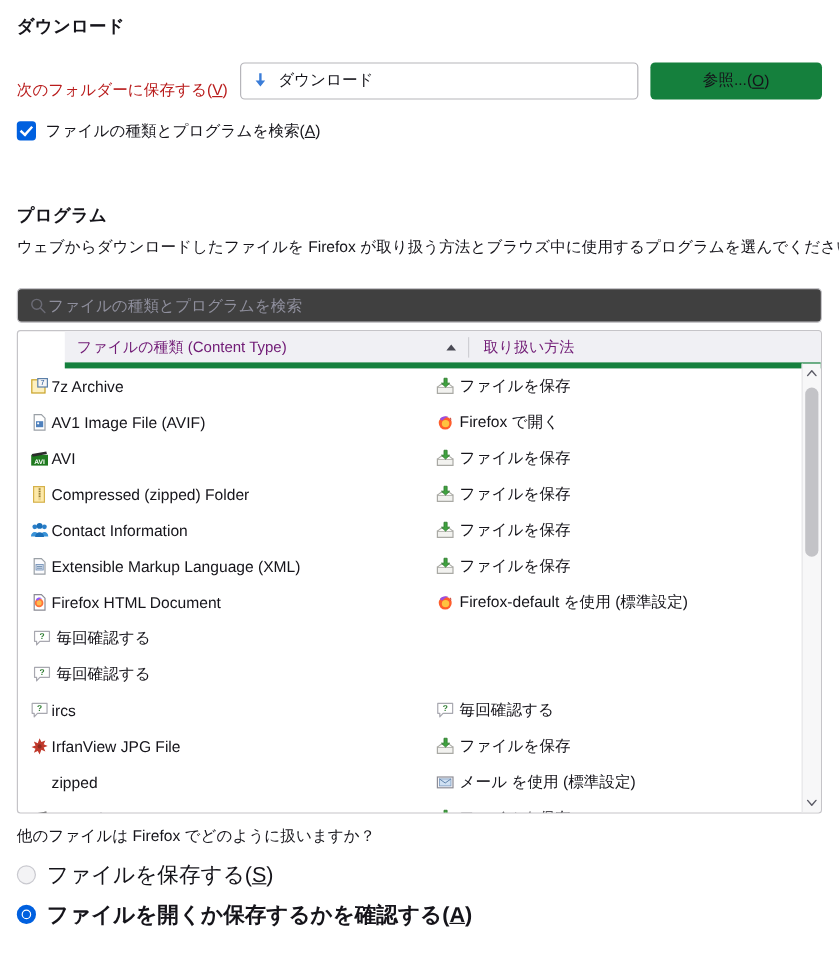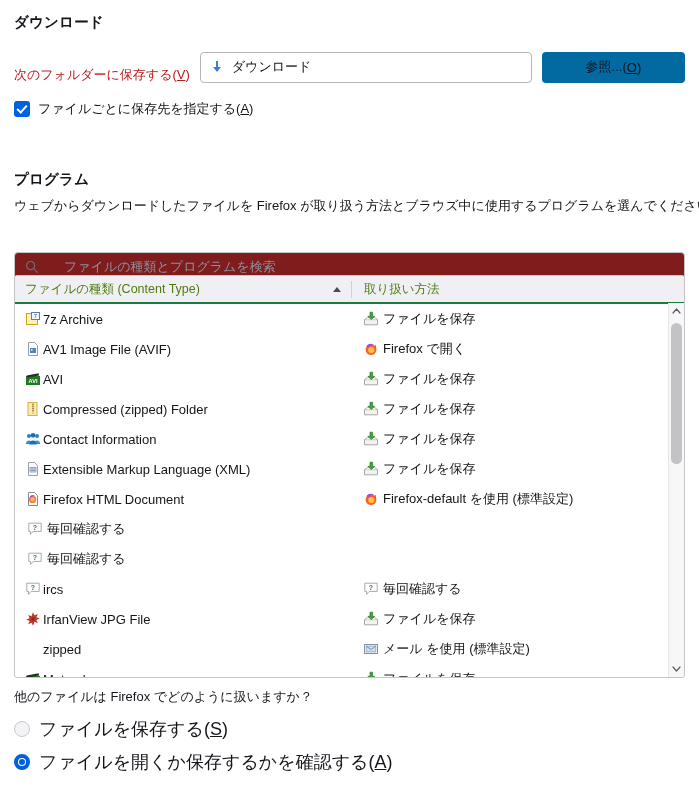--- a/index.html
+++ b/index.html
@@ -65,21 +65,21 @@
     align-items: center;
     padding: 0 8px;
     gap: 7px;
   }
   .folder-field .val { font-size: 13px; color: #15141a; white-space: nowrap; }
   .browse-btn {
     margin-left: 10px;
     height: 31px;
     flex: 1;
     min-width: 0;
-    background: #0369a1;
+    background: #15803d;
     border: none;
     border-radius: 4px;
     font-family: inherit;
     font-size: 13px;
     color: #15141a;
     cursor: pointer;
     display: flex;
     align-items: center;
     justify-content: center;
   }
@@ -110,56 +110,57 @@
     border: solid #ffffff;
     border-width: 0 2px 2px 0;
     transform: rotate(42deg);
   }
   .chk-label { font-size: 13px; color: #15141a; white-space: nowrap; }
 
   
   .search-box {
     position: absolute;
     left: 14px;
-    top: 252px;
+    top: 240px;
     width: 671px;
     height: 29px;
     box-sizing: border-box;
     border: 1px solid #c5c4c8;
     border-radius: 4px;
-    background: #7f1d1d;
+    background: #404040;
     display: flex;
     align-items: center;
     padding: 0 9px;
-    gap: 24px;
+    gap: 0;
   }
   .search-ph { font-size: 13px; color: #8f8f9d; white-space: nowrap; }
 
   
   .table-wrap {
     position: absolute;
     left: 14px;
     top: 275px;
     width: 671px;
     height: 403px;
     box-sizing: border-box;
     border: 1px solid #c5c4c8;
     border-radius: 3px;
     background: #ffffff;
     overflow: hidden;
   }
   .thead {
     height: 26px;
     background: #f0f0f4;
-    border-bottom: 2px solid #15803d;
+    border-bottom: 5px solid #15803d;
     display: flex;
     align-items: center;
     font-size: 12.5px;
-    color: #4d7c0f;
+    color: #701a75;
     position: relative;
+    margin-left: 39px;
   }
   .th-type {
     width: 336px;
     box-sizing: border-box;
     padding-left: 10px;
     display: flex;
     align-items: center;
     justify-content: space-between;
     padding-right: 10px;
     height: 100%;
@@ -257,21 +258,21 @@
   }
   .radio-row {
     position: absolute;
     left: 14px;
     display: flex;
     align-items: center;
     gap: 9px;
     cursor: pointer;
   }
   #radio-save { top: 717px; }
-  #radio-ask  { top: 750px; }
+  #radio-ask  { top: 750px; font-weight: bold; }
   .radio {
     width: 16px; height: 16px;
     border-radius: 50%;
     box-sizing: border-box;
     flex: none;
     position: relative;
   }
   .radio.off {
     border: 1px solid #c9c9cf;
     background: #f3f3f5;
@@ -312,21 +313,21 @@
 
     <button class="browse-btn">
         <span>参照...(</span>
         <span class="ak">O</span>
         <span>)</span>
       </button>
   </div>
 
   <div class="chk-row">
     <span class="chk-box"></span>
-    <span class="chk-label"><span>ファイルごとに保存先を指定する(</span><span class="ak">A</span><span>)</span></span>
+    <span class="chk-label"><span>ファイルの種類とプログラムを検索(</span><span class="ak">A</span><span>)</span></span>
   </div>
 
   <div class="section-title" id="pg-title">プログラム</div>
   <div class="desc">ウェブからダウンロードしたファイルを Firefox が取り扱う方法とブラウズ中に使用するプログラムを選んでください。</div>
 
   <div class="search-box">
     <span>
       <svg class="ico" viewBox="0 0 16 16" aria-hidden="true">
         <circle cx="6.6" cy="6.6" r="4.1" fill="none" stroke="#6b6b75" stroke-width="1.2"></circle>
         <line x1="9.7" y1="9.7" x2="13.4" y2="13.4" stroke="#6b6b75" stroke-width="1.2" stroke-linecap="round"></line>

